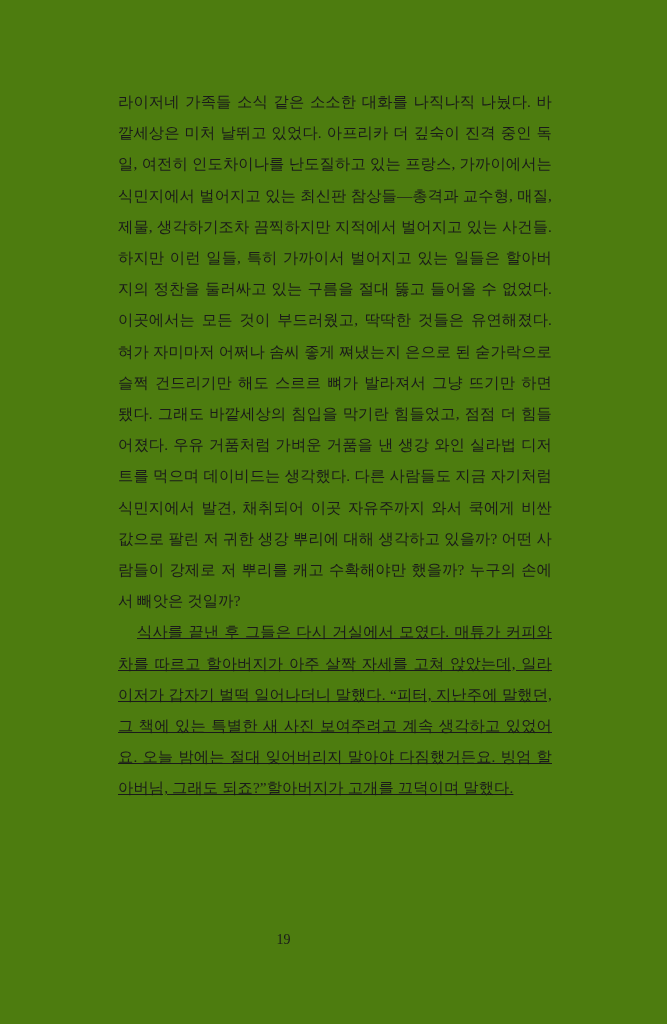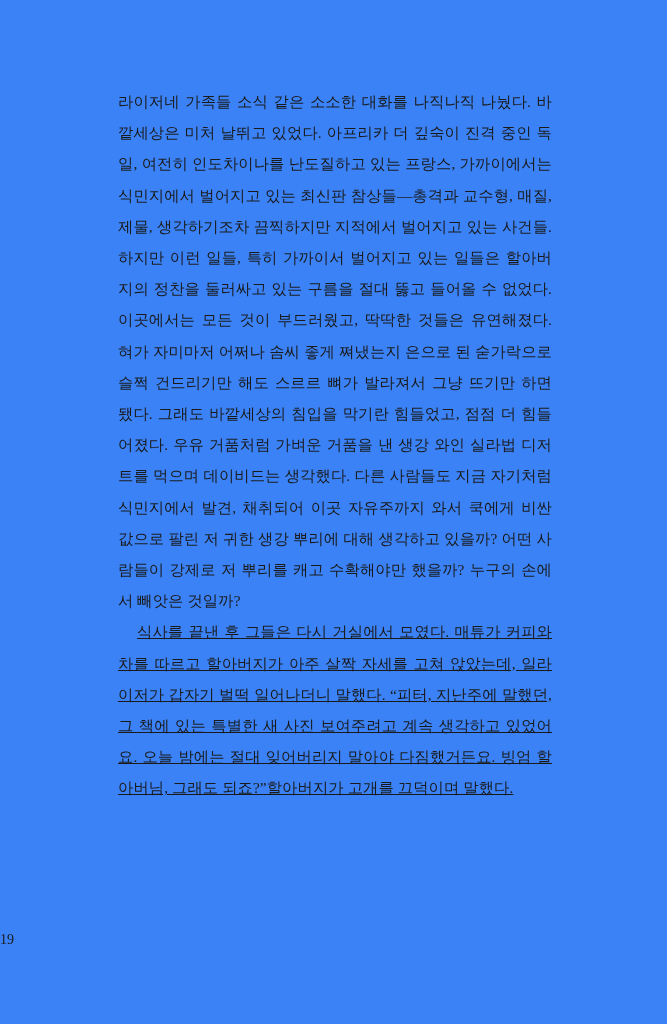--- a/index.html
+++ b/index.html
@@ -14,21 +14,21 @@
     font-family: "Liberation Serif", "DejaVu Serif", serif;
     color: #1a1a1a;
     overflow: hidden;
   }
   .page {
     position: absolute;
     left: 0;
     top: 0;
     width: 667px;
     height: 1024px;
-    background: #3b82f6;
+    background: #4d7c0f;
   }
   .text-block {
     position: absolute;
     left: 118px;
     top: 86px;
     width: 434px;
   }
   .para {
     margin: 0;
     font-size: 15.3px;
@@ -40,20 +40,21 @@
   }
   .para + .para {
     text-indent: 19px;
     text-decoration: underline;
   }
   .page-number {
     position: absolute;
     left: 0;
     top: 932px;
     width: 567px;
+    text-align: center;
     font-size: 14px;
     color: #1a1a1a;
     font-family: "Liberation Serif", "DejaVu Serif", serif;
   }
 </style>
 </head>
 <body>
 
 <div class="page">
   <div class="text-block">

